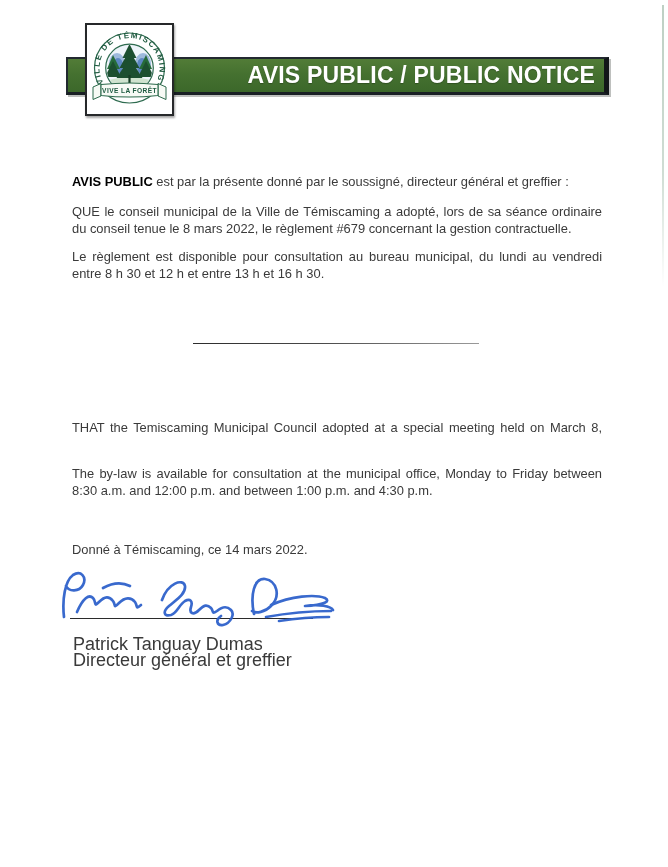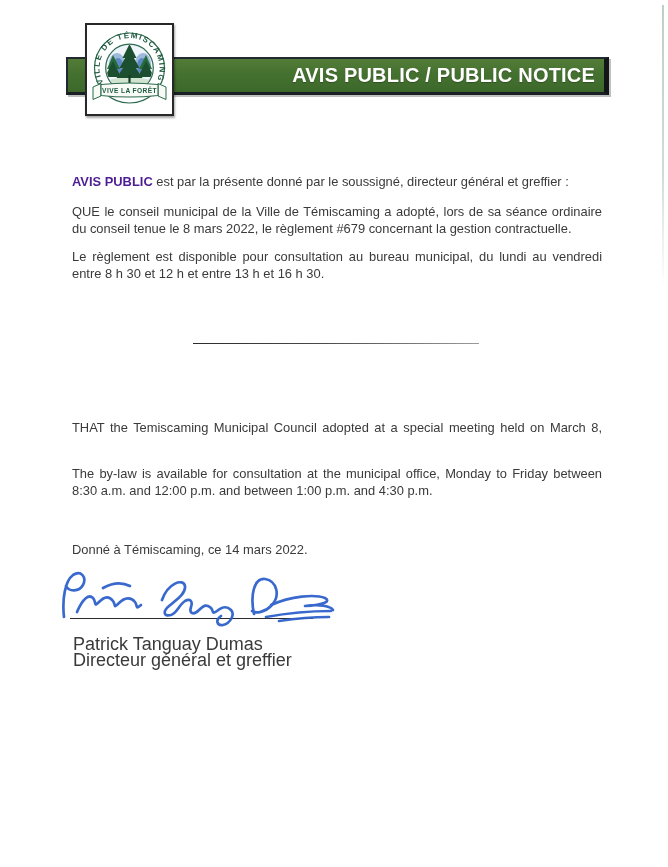--- a/index.html
+++ b/index.html
@@ -17,37 +17,37 @@
   .banner{
     position:absolute;left:66px;top:57px;width:527px;height:33px;
     background:linear-gradient(180deg,#527c37,#457130 45%,#3c682a);
     border-top:2px solid #222930;border-bottom:3px solid #1a2025;
     border-left:2px solid #222930;border-right:5px solid #121619;
     box-shadow:2px 2px 0 rgba(110,115,110,.45);
     display:flex;align-items:center;justify-content:flex-end;
     padding-right:9px;z-index:1;
   }
   .banner-label{
-    color:#ffffff;font-size:20px;font-weight:bold;letter-spacing:.2px;
+    color:#ffffff;font-size:23px;font-weight:bold;letter-spacing:.2px;
     text-shadow:0 1px 1px rgba(0,0,0,.25);white-space:nowrap;margin-left:38px;
   }
   
   .logo-box{
     position:absolute;left:85px;top:23px;width:85px;height:89px;
     background:#ffffff;border:2px solid #26282a;
     box-shadow:1px 2px 2px rgba(0,0,0,.35);z-index:3;
   }
   
   .para{
     position:absolute;left:72px;width:530px;
     font-size:12.9px;line-height:16.5px;color:#3a3a3a;
   }
   .line{white-space:nowrap;}
   .jline{text-align:justify;text-align-last:justify;}
-  .lead{font-weight:bold;color:#4c1d95;}
+  .lead{font-weight:bold;color:#000000;}
   .divider{
     position:absolute;left:193px;top:343px;width:286px;height:1.4px;
     background:linear-gradient(90deg,#2c2c2c,#4a4a4a 45%,#9a9a9a);
   }
   .sig-svg{position:absolute;left:58px;top:569px;width:282px;height:64px;z-index:2;}
   .sig-rule{
     position:absolute;left:70px;top:618px;width:243px;height:1.4px;background:#2b2b2b;z-index:1;
   }
   .sig-block{
     position:absolute;left:73px;top:636px;

